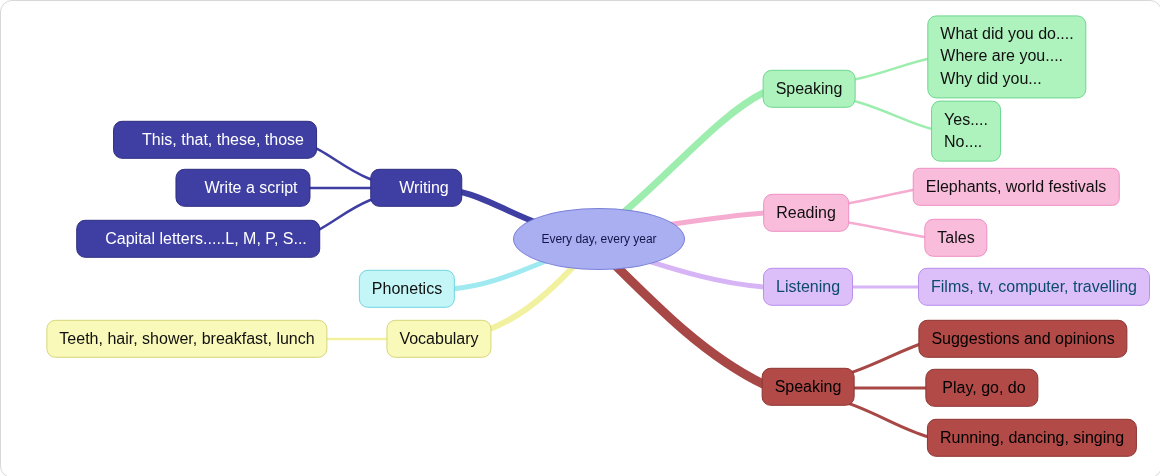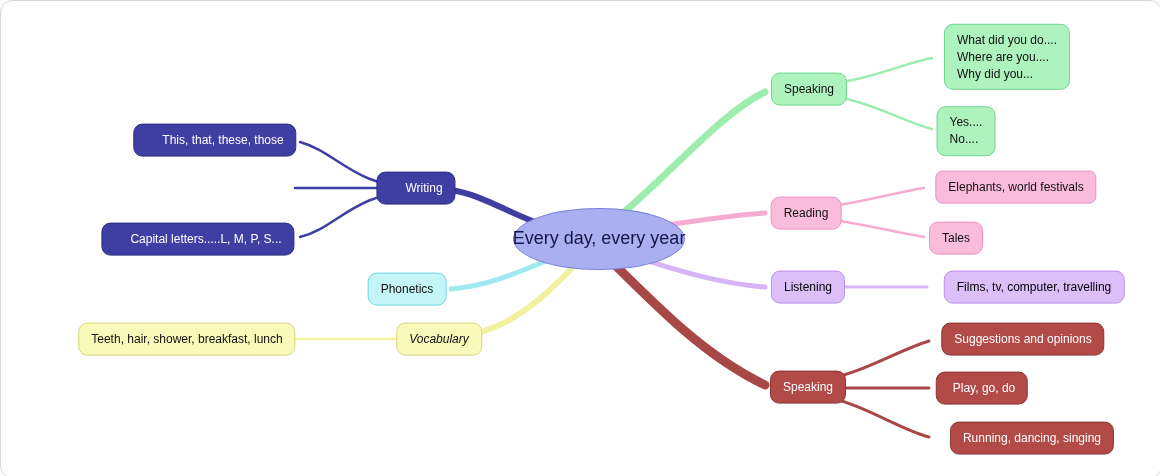--- a/index.html
+++ b/index.html
@@ -12,44 +12,44 @@
     overflow:hidden;
     font-family:"Liberation Sans", sans-serif;
   }
   svg.edges{position:absolute;left:0;top:0;width:1160px;height:476px;}
   svg.edges path{fill:none;stroke-linecap:round;}
   .node{
     position:absolute;
     transform:translate(-50%,-50%);
     border-radius:9px;
     padding:7px 12px;
-    font-size:12px;
+    font-size:16px;
     line-height:1.4;
     white-space:pre;
     border:1.5px solid;
     z-index:2;
     box-sizing:border-box;
   }
   .topic{min-width:70px;text-align:center;}
   .center-node{
     border-radius:50%;
     width:172px;height:62px;
     display:flex;align-items:center;justify-content:center;
     padding:0;
     background:#a9aff0;border-color:#7a80d8;color:#15154a;
-    font-size:18px;
+    font-size:12px;
     white-space:nowrap;
   }
   .indigo{background:#3f3fa3;border-color:#2d2d80;color:#ffffff;padding-left:28px;}
   .cyan{background:#c4f6f8;border-color:#6fd6de;color:#101010;}
   .yellow{background:#f9f9b9;border-color:#d6d67c;color:#101010;margin-left:36px;}
   .green{background:#aef2bd;border-color:#6cd78e;color:#101010;}
   .pink{background:#f9bcdb;border-color:#ee8fc2;color:#101010;}
-  .lavender{background:#dcbff9;border-color:#ba8eee;color:#000000;}
-  .red{background:#b24a48;border-color:#8c3533;color:#ffffff;}
+  .lavender{background:#dcbff9;border-color:#ba8eee;color:#0c4a6e;}
+  .red{background:#b24a48;border-color:#8c3533;color:#000000;}
 </style>
 </head>
 <body>
 
 <div class="canvas">
 
   <svg class="edges" viewBox="0 0 1160 476">
 
     <path d="M 598 238 C 520 226, 495 196, 450 189" stroke="#3f3fa3" stroke-width="6"></path>
     <path d="M 415 187 C 352 185, 336 151, 299 141" stroke="#3f3fa3" stroke-width="2.5"></path>
@@ -75,25 +75,26 @@
     <path d="M 600 250 C 662 312, 706 356, 764 384" stroke="#a84846" stroke-width="9"></path>
     <path d="M 807 383 C 866 372, 892 351, 928 340" stroke="#a84846" stroke-width="3"></path>
     <path d="M 807 387 C 860 387, 892 387, 928 387" stroke="#a84846" stroke-width="3"></path>
     <path d="M 807 391 C 866 403, 892 426, 928 436" stroke="#a84846" stroke-width="3"></path>
   </svg>
 
   <div class="node center-node" style="left:598px;top:238px;">Every day, every year</div>
 
   <div class="node indigo topic" style="left:415px;top:187px;text-align:center;">Writing</div>
   <div class="node indigo" style="left:214px;top:139px;">This, that, these, those</div>
+  <div class="node indigo" style="left:242px;top:187px;">Write a script</div>
   <div class="node indigo" style="left:197px;top:238px;">Capital letters.....L, M, P, S...</div>
 
   <div class="node cyan topic" style="left:406px;top:288px;">Phonetics</div>
 
-  <div class="node yellow topic" style="left:402px;top:338px;font-style:italic;">Vocabulary</div>
+  <div class="node yellow topic" style="left:402px;top:338px;">Vocabulary</div>
   <div class="node yellow" style="left:150px;top:338px;">Teeth, hair, shower, breakfast, lunch</div>
 
   <div class="node green topic" style="left:808px;top:88px;">Speaking</div>
   <div class="node green" style="left:1006px;top:56px;">What did you do....
 Where are you....
 Why did you...</div>
   <div class="node green" style="left:965px;top:130px;">Yes....
 No....</div>
 
   <div class="node pink topic" style="left:805px;top:212px;">Reading</div>

